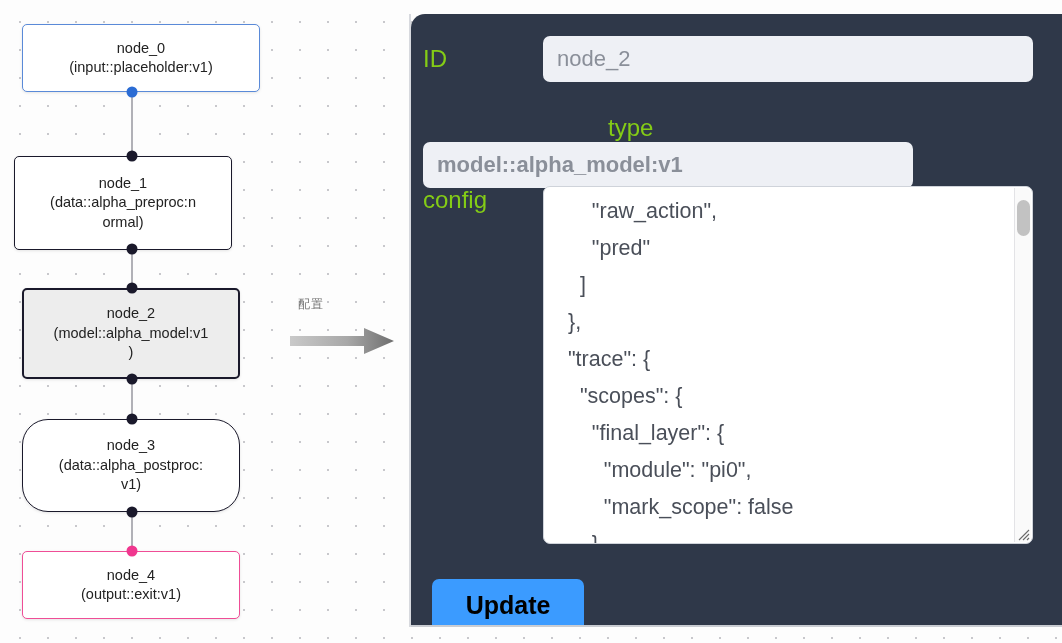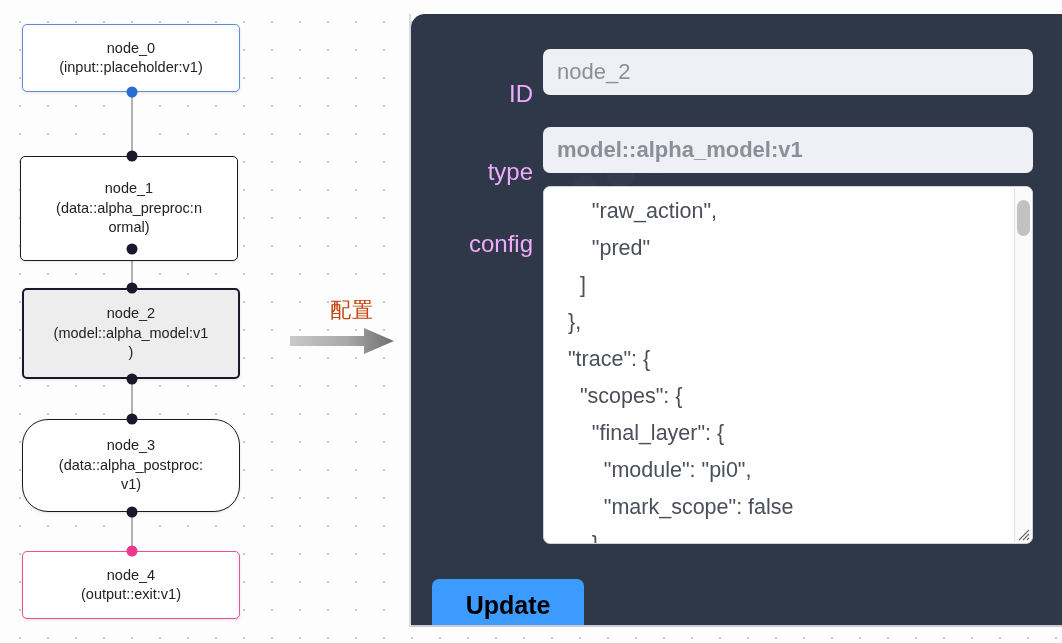--- a/index.html
+++ b/index.html
@@ -83,25 +83,24 @@
     position: absolute;
     left: 290px;
     top: 296px;
     width: 110px;
     height: 66px;
   }
   #annotation-label {
     position: absolute;
     left: 8px;
     top: 0px;
-    font-size: 21px;
-    color: #c2410c;
+    font-size: 12px;
+    color: #737373;
     letter-spacing: 1px;
     white-space: nowrap;
-    margin-left: 32px;
   }
   #annotation-arrow { position: absolute; left: 0px; top: 31px; }
 
   
   #config-panel {
     position: absolute;
     left: 411px;
     top: 14px;
     width: 651px;
     height: 611px;
@@ -120,44 +119,43 @@
     pointer-events: none;
     white-space: nowrap;
   }
 
   .field-row {
     position: absolute;
     display: flex;
     align-items: flex-start;
   }
   .field-label {
-    color: #f0abfc;
+    color: #84cc16;
     font-size: 24px;
     line-height: 28px;
-    text-align: right;
+    text-align: left;
     width: 120px;
     padding-right: 10px;
     box-sizing: border-box;
     user-select: none;
-    margin-top: 44px;
   }
   .text-input {
     box-sizing: border-box;
     background: #eef0f5;
     border: none;
     border-radius: 7px;
     color: #8a8f99;
     font-family: "Liberation Sans", sans-serif;
     font-size: 22px;
     padding: 8px 14px;
     outline: none;
   }
 
   #row-id   { left: 12px; top: 22px;  align-items: center; }
-  #row-type { left: 12px; top: 100px; align-items: center; }
+  #row-type { left: 12px; top: 100px; align-items: center; flex-direction: column; }
   #row-config { left: 12px; top: 172px; }
 
   #id-input   { width: 490px; height: 46px; }
   #type-input { width: 490px; height: 46px; font-weight: bold; }
 
   #config-textarea-wrap {
     position: relative;
     width: 490px;
     height: 358px;
   }
@@ -248,27 +246,27 @@
 
 <div id="stage">
 
   <div id="flow-canvas">
 
     <div class="edge" style="left:131px; top:92px; height:64px;"></div>
     <div class="edge" style="left:131px; top:249px; height:39px;"></div>
     <div class="edge" style="left:131px; top:379px; height:40px;"></div>
     <div class="edge" style="left:131px; top:512px; height:39px;"></div>
 
-    <div class="node blue-node" style="left:22px; top:24px; width:218px; height:68px;">
+    <div class="node blue-node" style="left:22px; top:24px; width:238px; height:68px;">
       <span class="node-text">node_0
 (input::placeholder:v1)</span>
     </div>
     <div class="handle blue" style="left:132px; top:92px;"></div>
 
-    <div class="node" style="left:20px; top:156px; width:218px; height:105px;">
+    <div class="node" style="left:14px; top:156px; width:218px; height:94px;">
       <span class="node-text">node_1
 (data::alpha_preproc:n
 ormal)</span>
     </div>
     <div class="handle" style="left:132px; top:156px;"></div>
     <div class="handle" style="left:132px; top:249px;"></div>
 
     <div class="node selected" style="left:22px; top:288px; width:218px; height:91px;">
       <span class="node-text">node_2
 (model::alpha_model:v1

